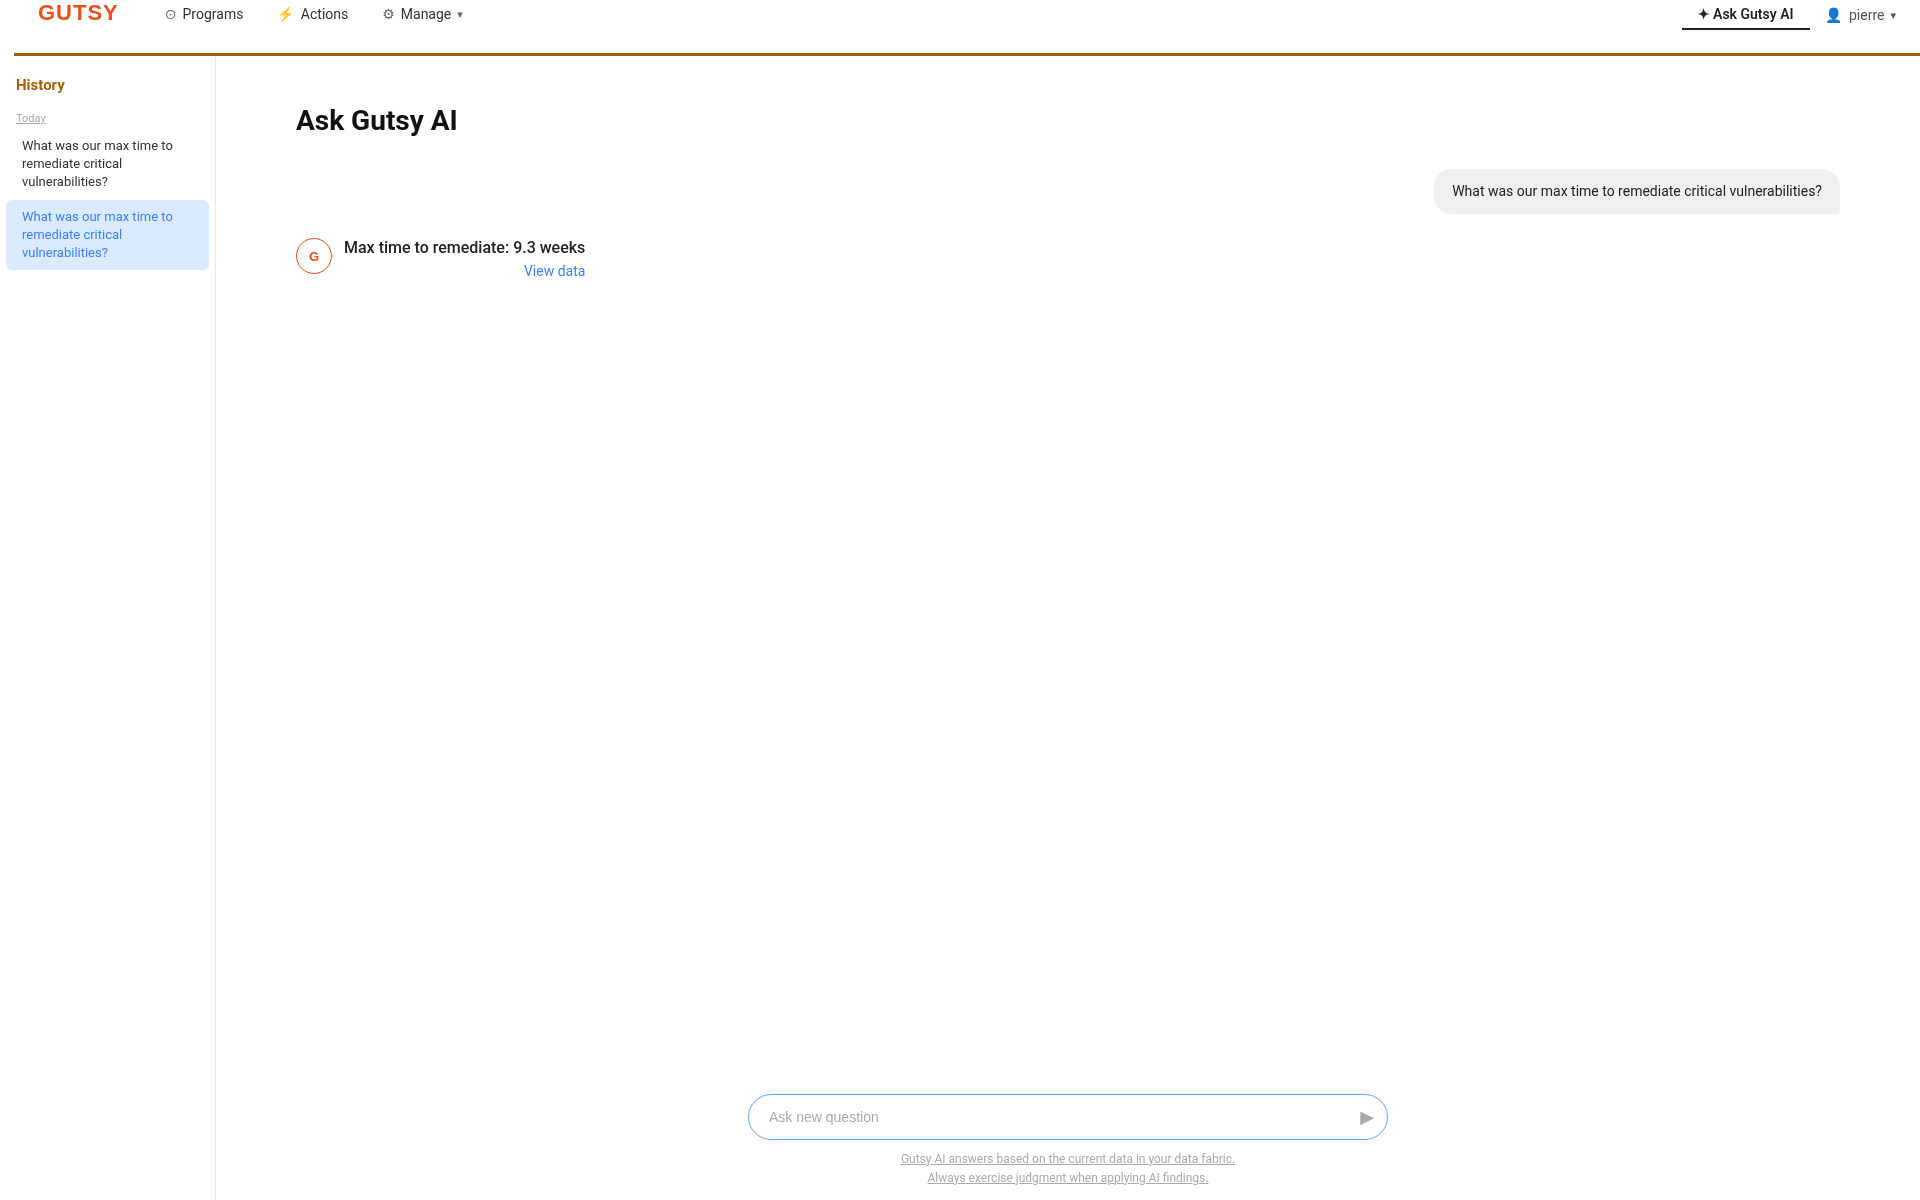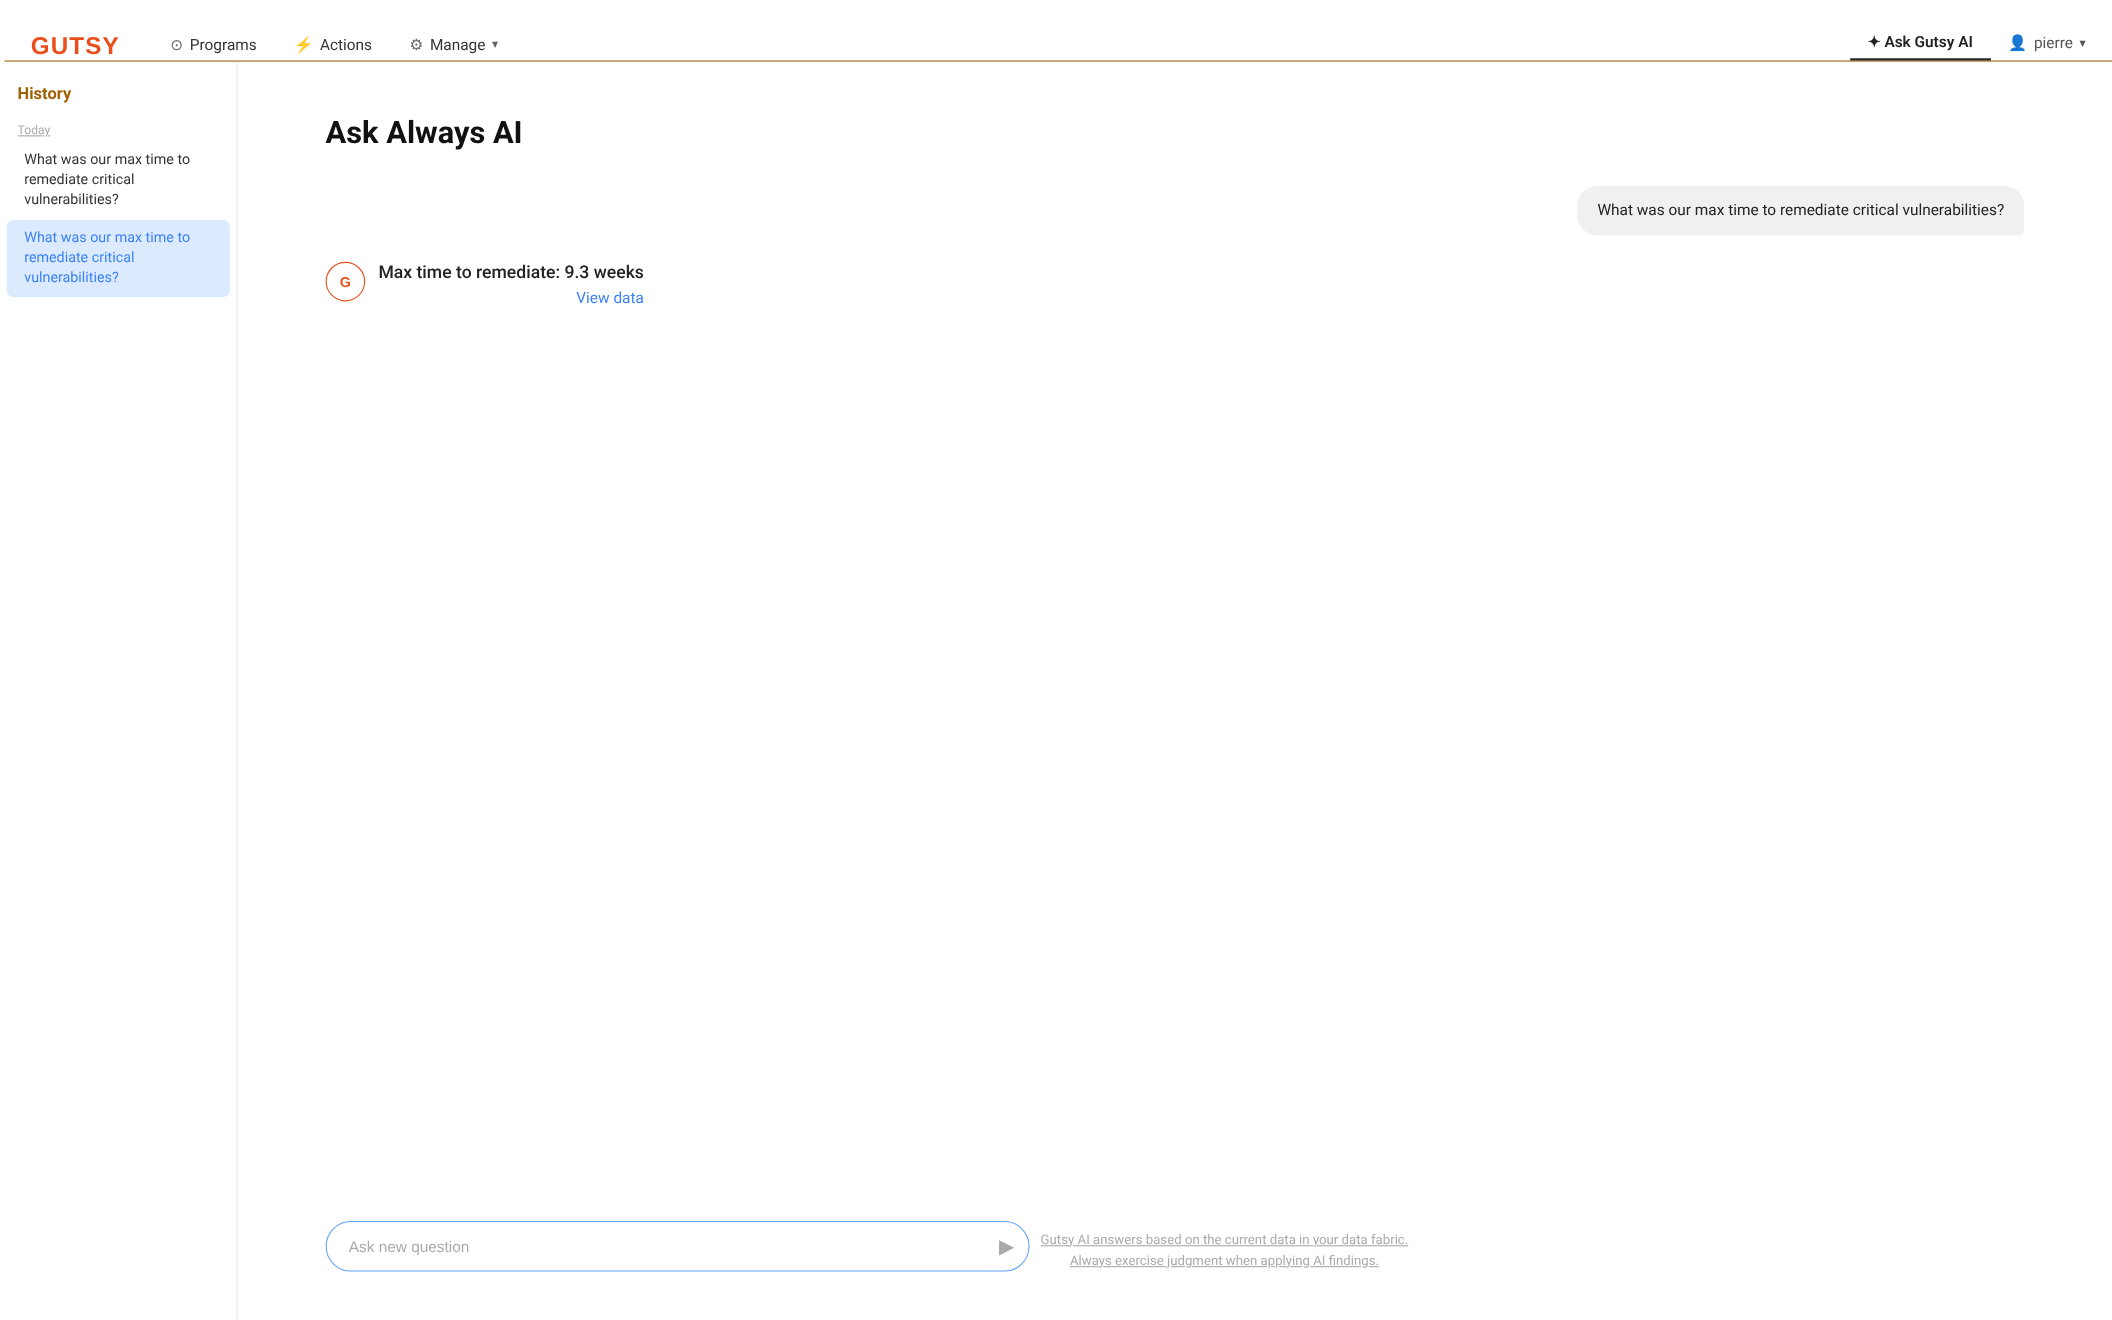--- a/index.html
+++ b/index.html
@@ -1,23 +1,23 @@
 <!DOCTYPE html>
 <html><head>
   <meta charset="utf-8">
   <style>
     * { box-sizing: border-box; margin: 0; padding: 0; }
     body { font-family: -apple-system, BlinkMacSystemFont, 'Segoe UI', Roboto, sans-serif; background: #fff; height: 1200px; width: 1920px; overflow: hidden; }
 
     
     .navbar {
-      display: flex; align-items: flex-end;
+      display: flex; align-items: flex-start;
       height: 56px; padding: 0 24px;
-      border-bottom: 1px solid #a16207;
-      position: fixed; top: 0; left: 4px; right: 0; background: #fff; z-index: 100;
+      border-bottom: 3px solid #a16207;
+      position: fixed; top: 0; left: 14px; right: 0; background: #fff; z-index: 100;
     }
     .navbar-logo {
       font-size: 22px; font-weight: 900; letter-spacing: 1px;
       color: #e84f1c; margin-right: 32px; font-family: 'Arial Black', sans-serif;
     }
     .navbar-links { display: flex; align-items: center; gap: 6px; flex: 1; }
     .nav-link {
       display: flex; align-items: center; gap: 6px;
       padding: 6px 14px; border-radius: 6px; cursor: pointer;
       font-size: 14px; color: #333; text-decoration: none;
@@ -110,22 +110,22 @@
       font-family: 'Arial Black', sans-serif;
     }
     .ai-content { display: flex; flex-direction: column; gap: 6px; }
     .ai-answer { font-size: 16px; color: #222; font-weight: 500; }
     .view-data-link {
       font-size: 14px; color: #3b82f6; cursor: pointer; text-decoration: none; text-align: right;
     }
 
     
     .input-area {
-      padding: 16px 80px 44px 80px;
-      display: flex; align-items: flex-end;
+      padding: 16px 80px 12px 80px;
+      display: flex; flex-direction: column; align-items: center;
       gap: 10px;
     }
     .input-wrapper {
       width: 100%; max-width: 640px; position: relative;
     }
     .chat-input {
       width: 100%; padding: 14px 48px 14px 20px;
       border: 1.5px solid #60a5fa; border-radius: 999px;
       font-size: 14px; color: #333; outline: none;
       background: #fff;
@@ -181,21 +181,21 @@
     <div class="sidebar-item">
       <span>What was our max time to remediate critical vulnerabilities?</span>
     </div>
     <div class="sidebar-item active">
       <span>What was our max time to remediate critical vulnerabilities?</span>
     </div>
   </aside>
 
   <main class="main">
     <div class="chat-area">
-      <h1 class="page-title">Ask Always AI</h1>
+      <h1 class="page-title">Ask Gutsy AI</h1>
 
       <div class="chat-messages">
 
         <div class="user-message">What was our max time to remediate critical vulnerabilities?</div>
 
         <div class="ai-response">
           <div class="ai-avatar">
             <span style="font-size:13px;font-weight:900;color:#e84f1c;">G</span>
           </div>
           <div class="ai-content">

